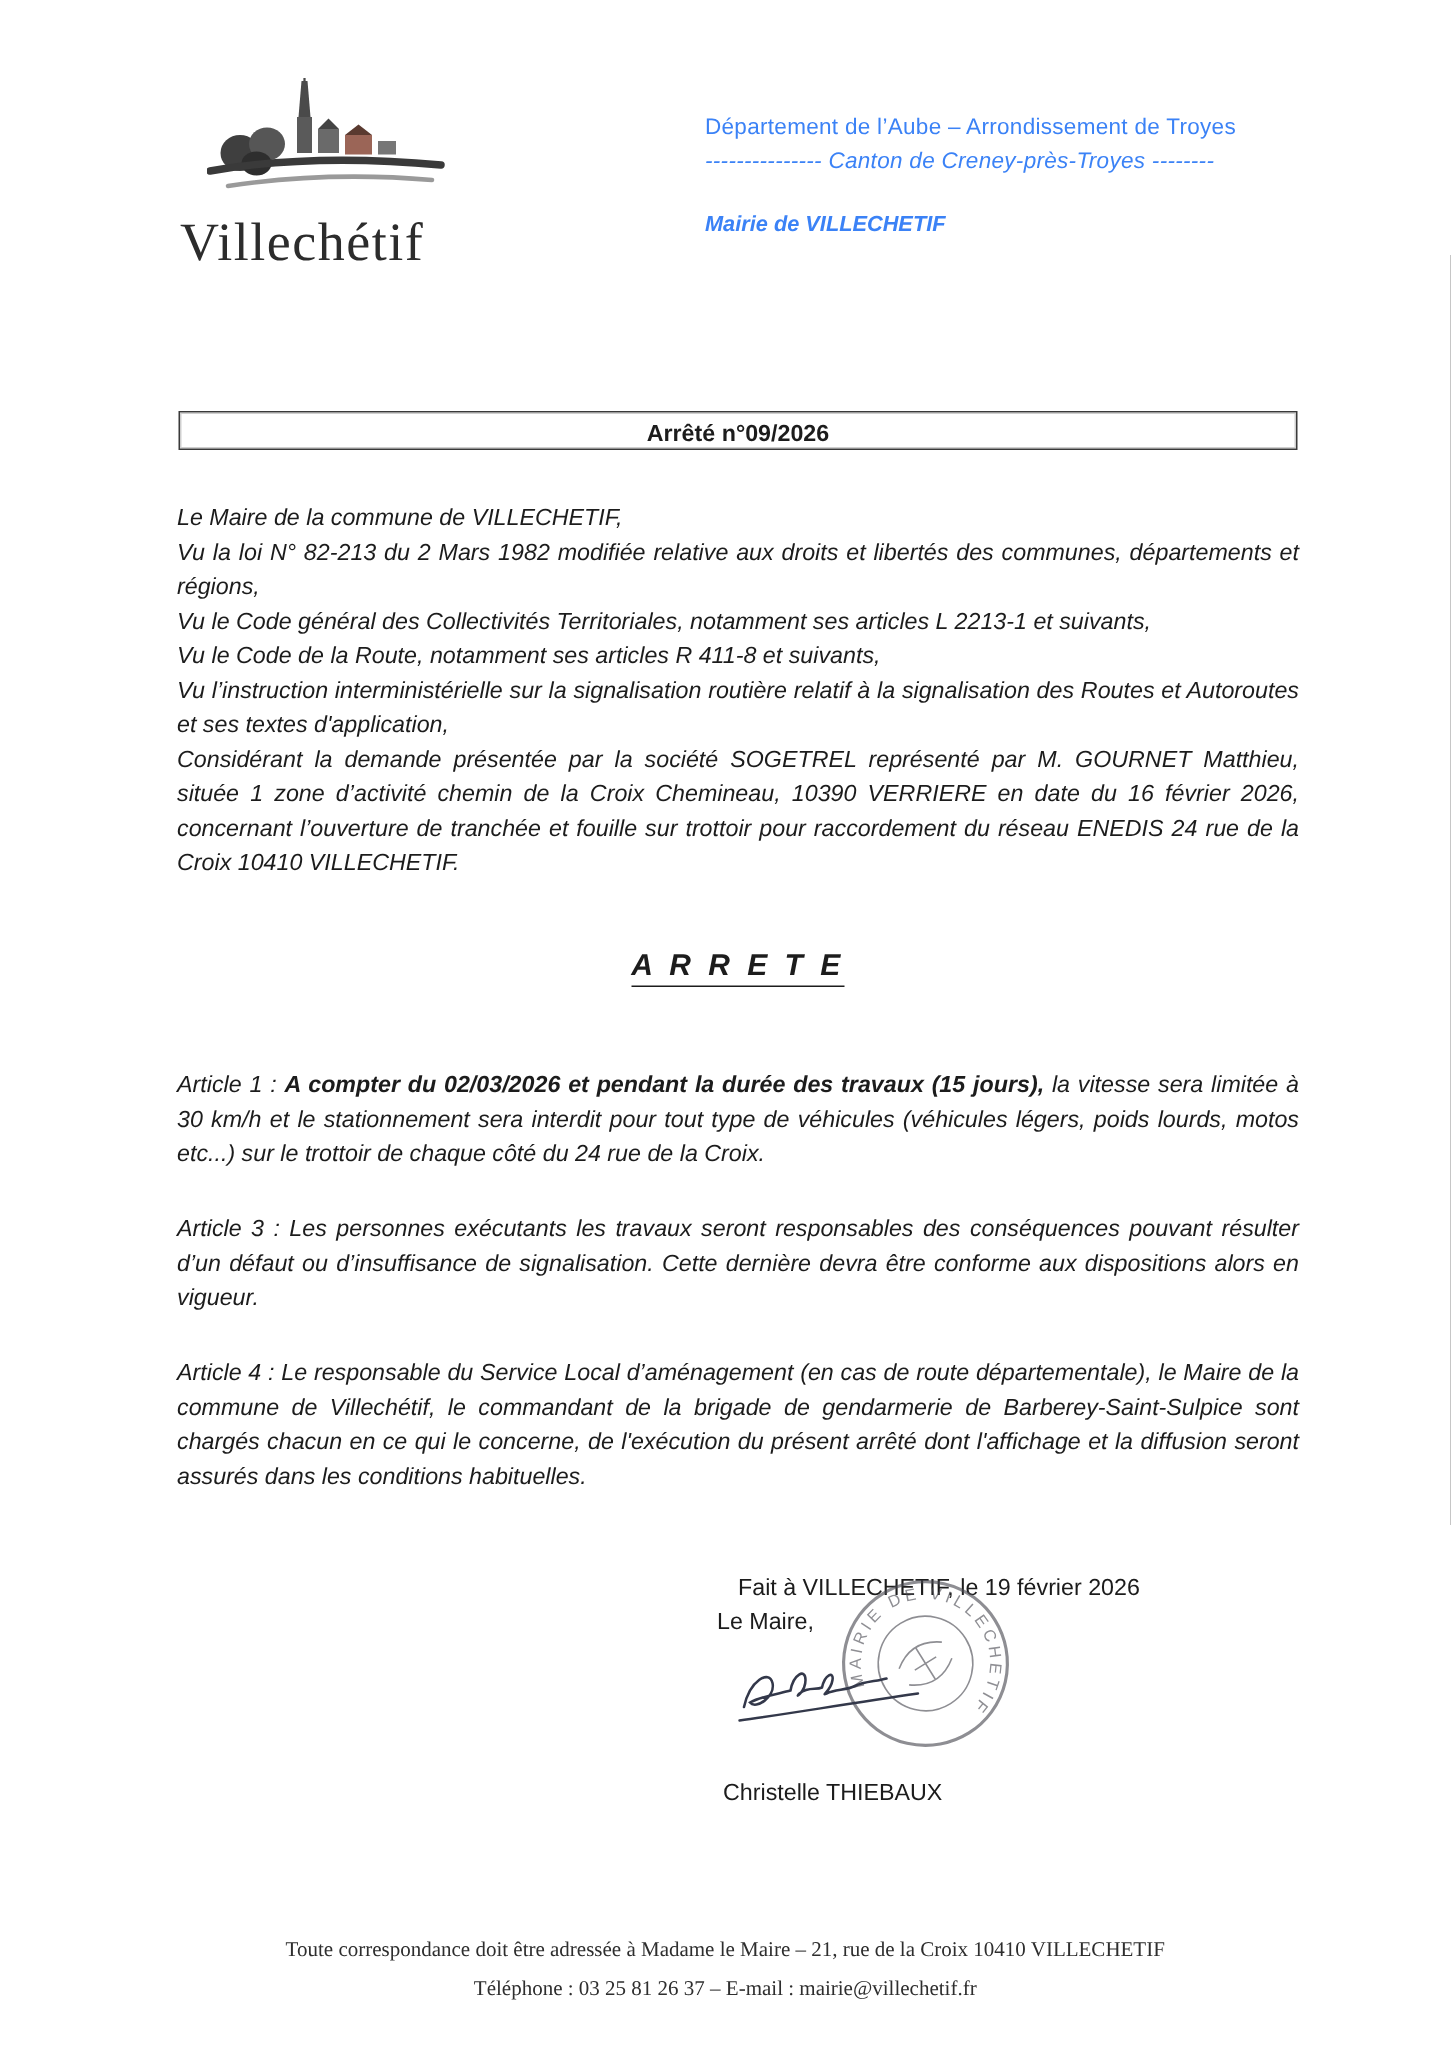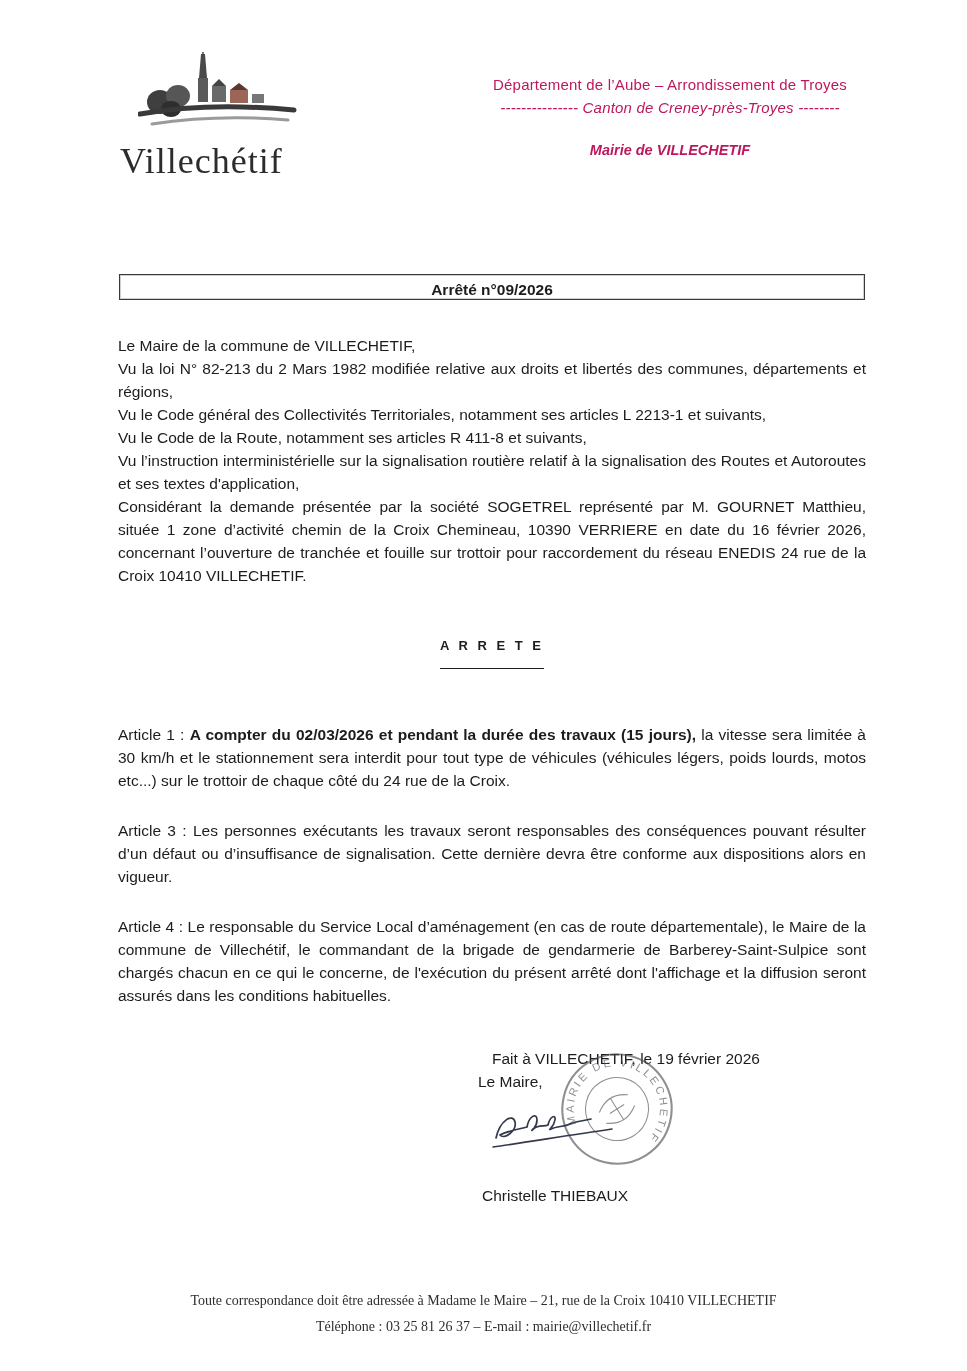--- a/index.html
+++ b/index.html
@@ -19,49 +19,49 @@
   .logo-art { display:block; margin-left:28px; }
   .logo-wordmark {
     font-family:"Liberation Serif", serif;
     font-size:36px; letter-spacing:1px;
     color:#2c2c2c; margin-top:2px; padding-left:10px;
   }
 
   
   .header-right {
     position:absolute; left:470px; top:76px; width:400px;
-    text-align:center; font-size:15px; color:#be185d;
+    text-align:left; font-size:15px; color:#3b82f6;
   }
   .hr-line1 { margin-bottom:6px; letter-spacing:0.2px; }
   .hr-line2 { margin-bottom:0; letter-spacing:0.2px;font-style:italic; }
   .hr-mairie {
     margin-top:26px; font-weight:bold; font-style:italic; font-size:14.5px;
   }
 
   
   .title-box {
     position:absolute; left:119px; top:274px; width:746px; height:26px;
     border:1.5px solid #3a3a3a;
     display:flex; align-items:flex-end; justify-content:center;
     font-weight:bold; font-size:15.5px;
     box-shadow:0 0 0 1px #cfcfcf inset;
   }
 
   
   .doc-body {
     position:absolute; left:118px; top:334px; width:748px;
-    font-size:15.5px; line-height:23px; text-align:justify;
+    font-size:15.5px; line-height:23px; text-align:justify;font-style:italic;
   }
   .doc-body p { margin:0; }
   .arrete-heading {
     text-align:center; margin:46px 0 54px 0 !important;
   }
   .arrete-heading span {
     display:inline-block; font-weight:bold; letter-spacing:3px;
-    border-bottom:1.6px solid #1c1c1c; padding-bottom:11px; font-size:13px;
+    border-bottom:1.6px solid #1c1c1c; padding-bottom:1px; font-size:20px;
   }
   .article { margin:0 0 27px 0 !important; }
   .bold { font-weight:bold; }
 
   
   .sig-block { position:absolute; left:478px; top:1050px; width:420px; font-size:15.5px; }
   .sig-fait { margin-bottom:5px; padding-left:14px; }
   .sig-lemaire { margin-bottom:2px; }
   .sig-name { margin-top:10px; padding-left:4px; }
   .stamp {

